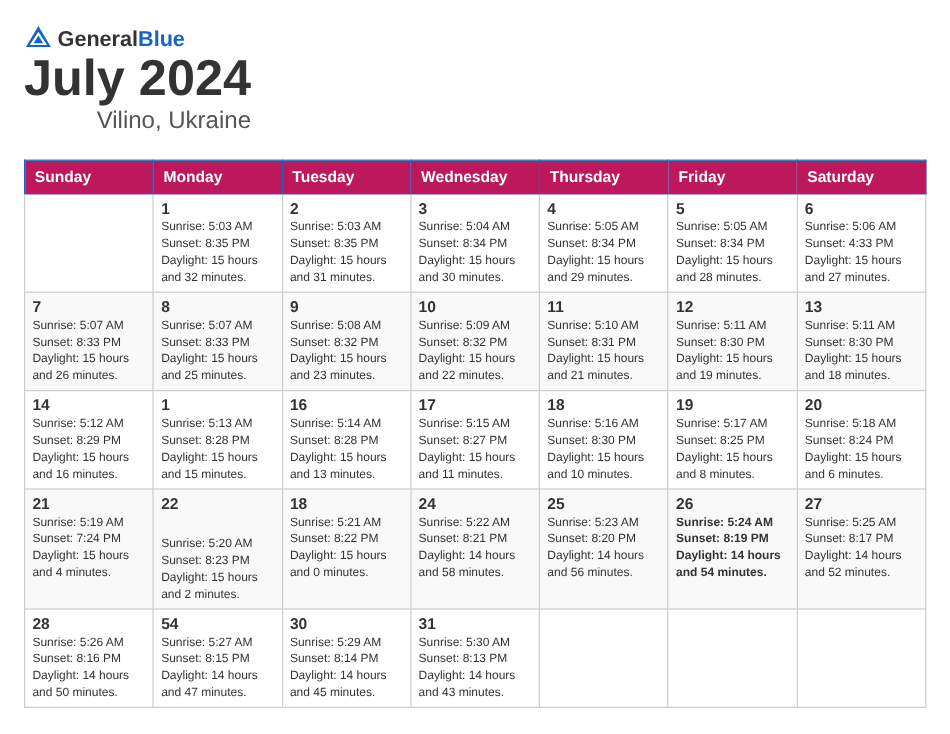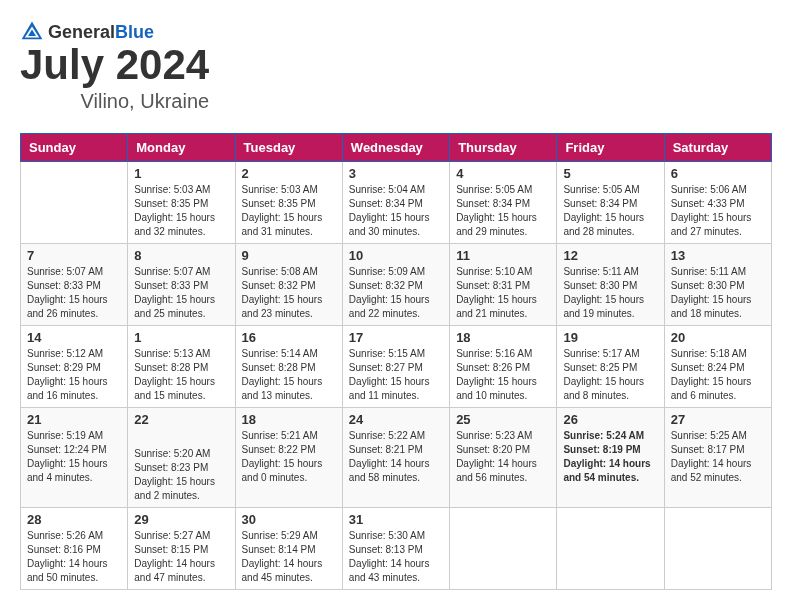--- a/index.html
+++ b/index.html
@@ -236,21 +236,21 @@
         <td>
           <span class="day-number">17</span>
           <div class="day-info" style="white-space: pre-line;">Sunrise: 5:15 AM
 Sunset: 8:27 PM
 Daylight: 15 hours
 and 11 minutes.</div>
         </td>
         <td>
           <span class="day-number">18</span>
           <div class="day-info" style="white-space: pre-line;">Sunrise: 5:16 AM
-Sunset: 8:26 PM
+Sunset: 8:30 PM
 Daylight: 15 hours
 and 10 minutes.</div>
         </td>
         <td>
           <span class="day-number">19</span>
           <div class="day-info" style="white-space: pre-line;">Sunrise: 5:17 AM
 Sunset: 8:25 PM
 Daylight: 15 hours
 and 8 minutes.</div>
         </td>
@@ -259,21 +259,21 @@
           <div class="day-info" style="white-space: pre-line;">Sunrise: 5:18 AM
 Sunset: 8:24 PM
 Daylight: 15 hours
 and 6 minutes.</div>
         </td>
       </tr>
       <tr>
         <td>
           <span class="day-number">21</span>
           <div class="day-info" style="white-space: pre-line;">Sunrise: 5:19 AM
-Sunset: 12:24 PM
+Sunset: 7:24 PM
 Daylight: 15 hours
 and 4 minutes.</div>
         </td>
         <td>
           <span class="day-number">22</span>
           <div class="day-info" style="white-space: pre-line; margin-top: 20px;">Sunrise: 5:20 AM
 Sunset: 8:23 PM
 Daylight: 15 hours
 and 2 minutes.</div>
         </td>
@@ -315,21 +315,21 @@
       </tr>
       <tr>
         <td>
           <span class="day-number">28</span>
           <div class="day-info" style="white-space: pre-line;">Sunrise: 5:26 AM
 Sunset: 8:16 PM
 Daylight: 14 hours
 and 50 minutes.</div>
         </td>
         <td>
-          <span class="day-number">29</span>
+          <span class="day-number">54</span>
           <div class="day-info" style="white-space: pre-line;">Sunrise: 5:27 AM
 Sunset: 8:15 PM
 Daylight: 14 hours
 and 47 minutes.</div>
         </td>
         <td>
           <span class="day-number">30</span>
           <div class="day-info" style="white-space: pre-line;">Sunrise: 5:29 AM
 Sunset: 8:14 PM
 Daylight: 14 hours

